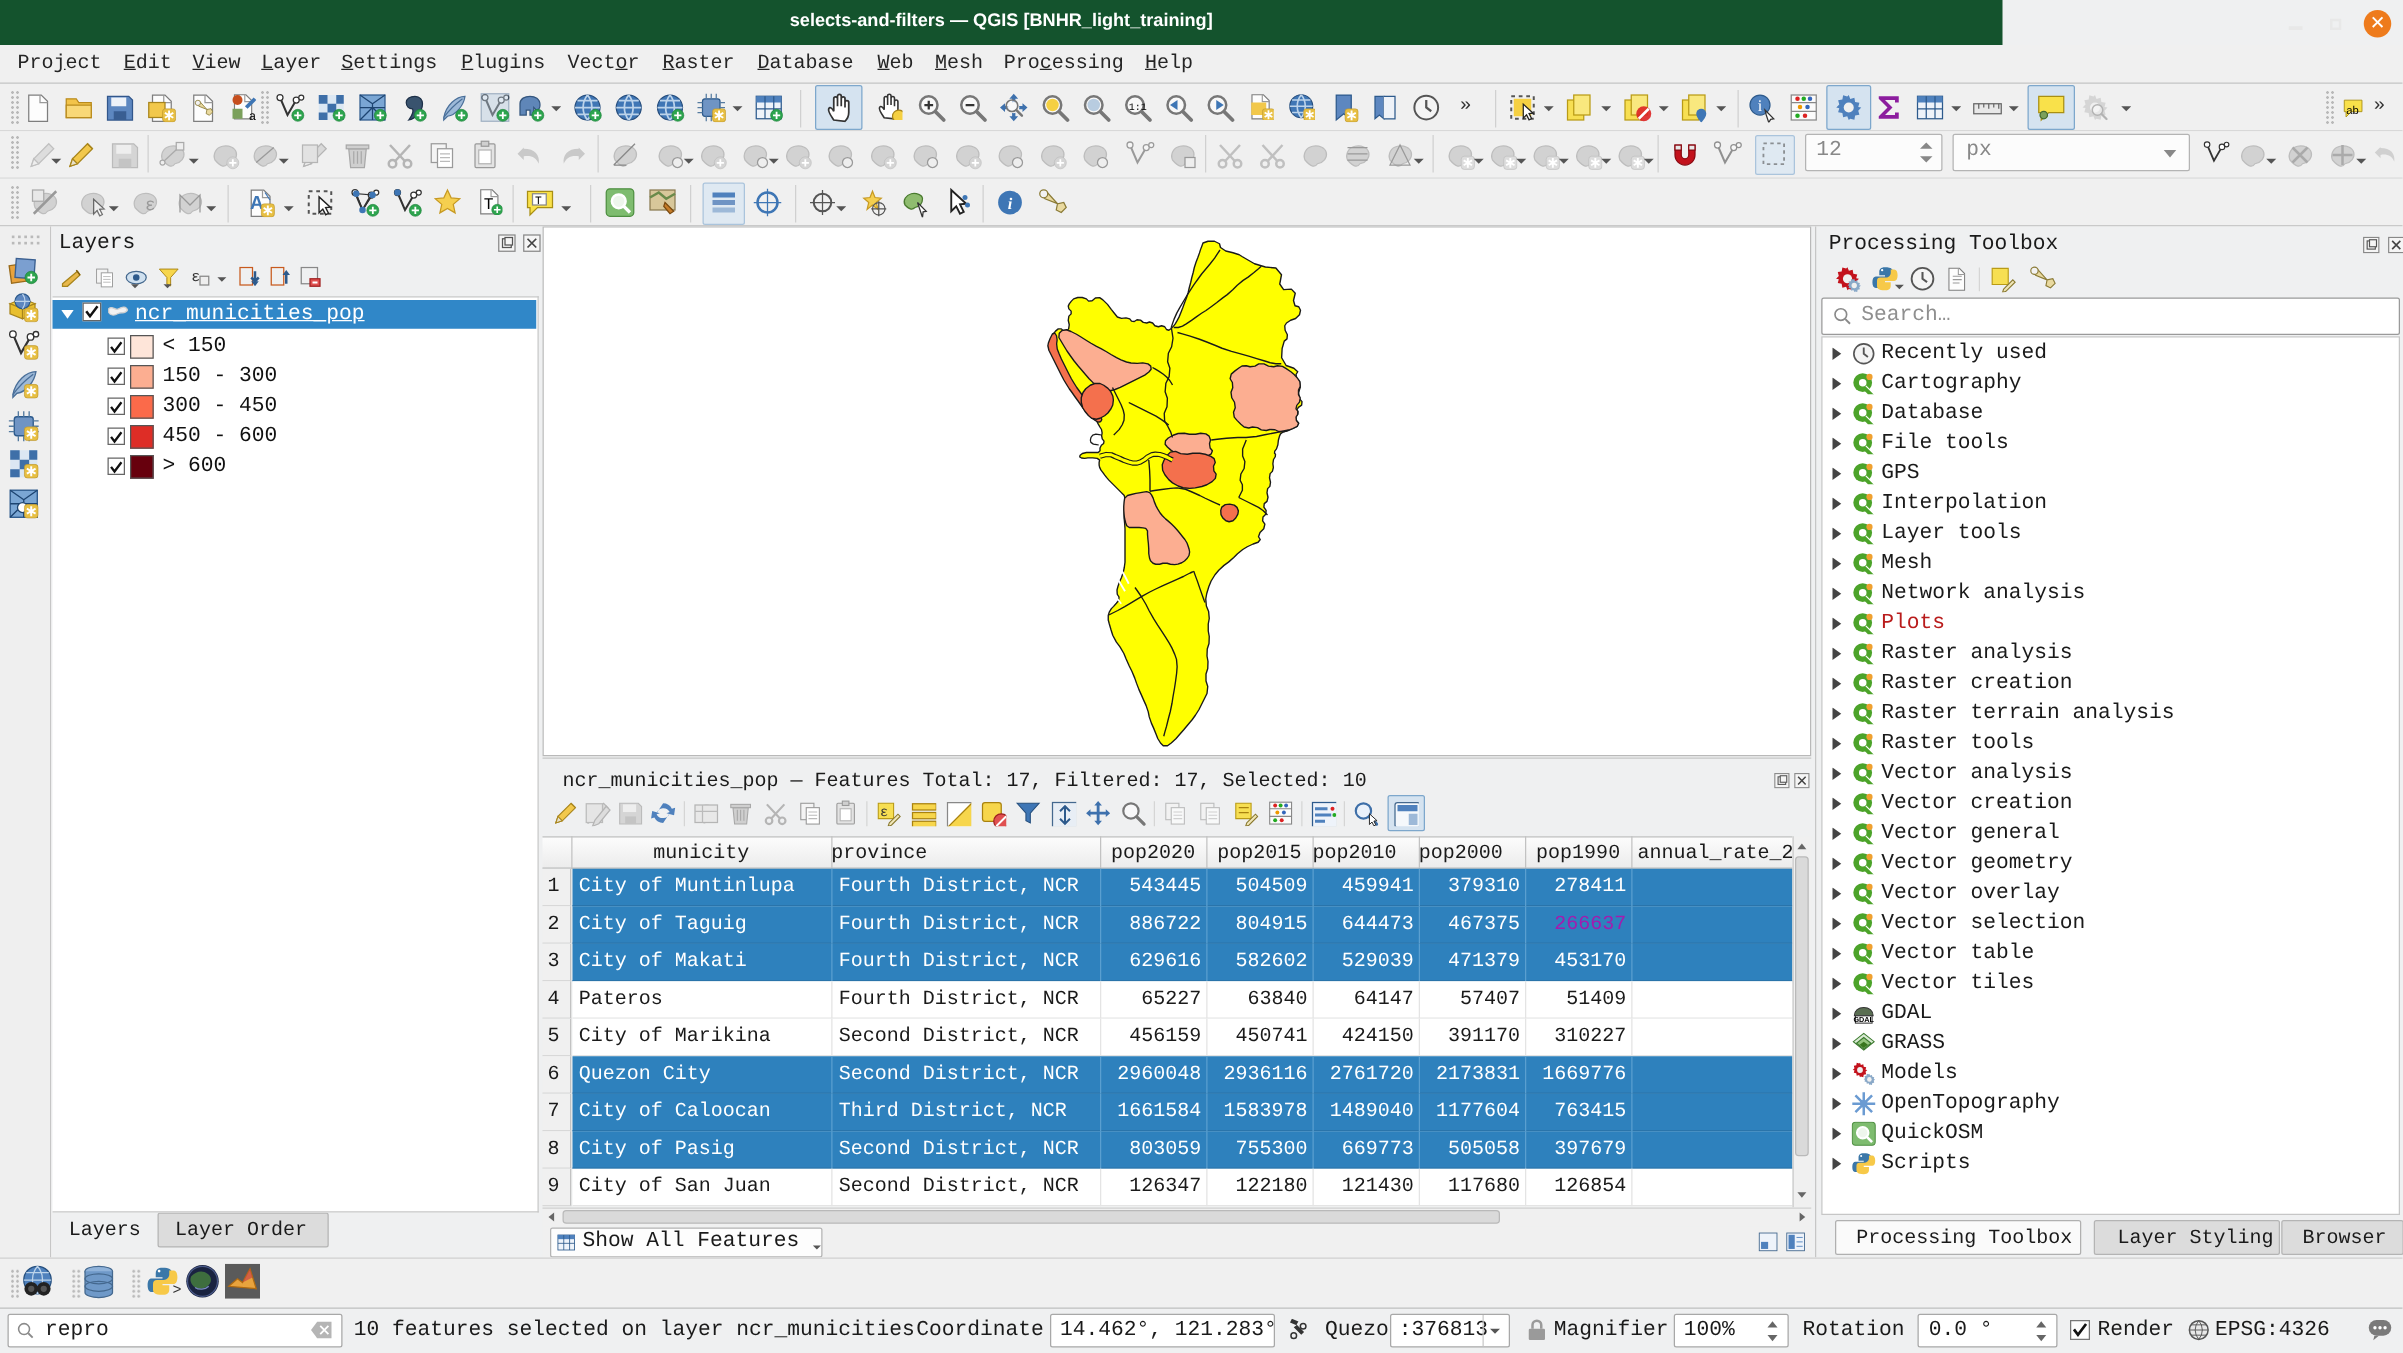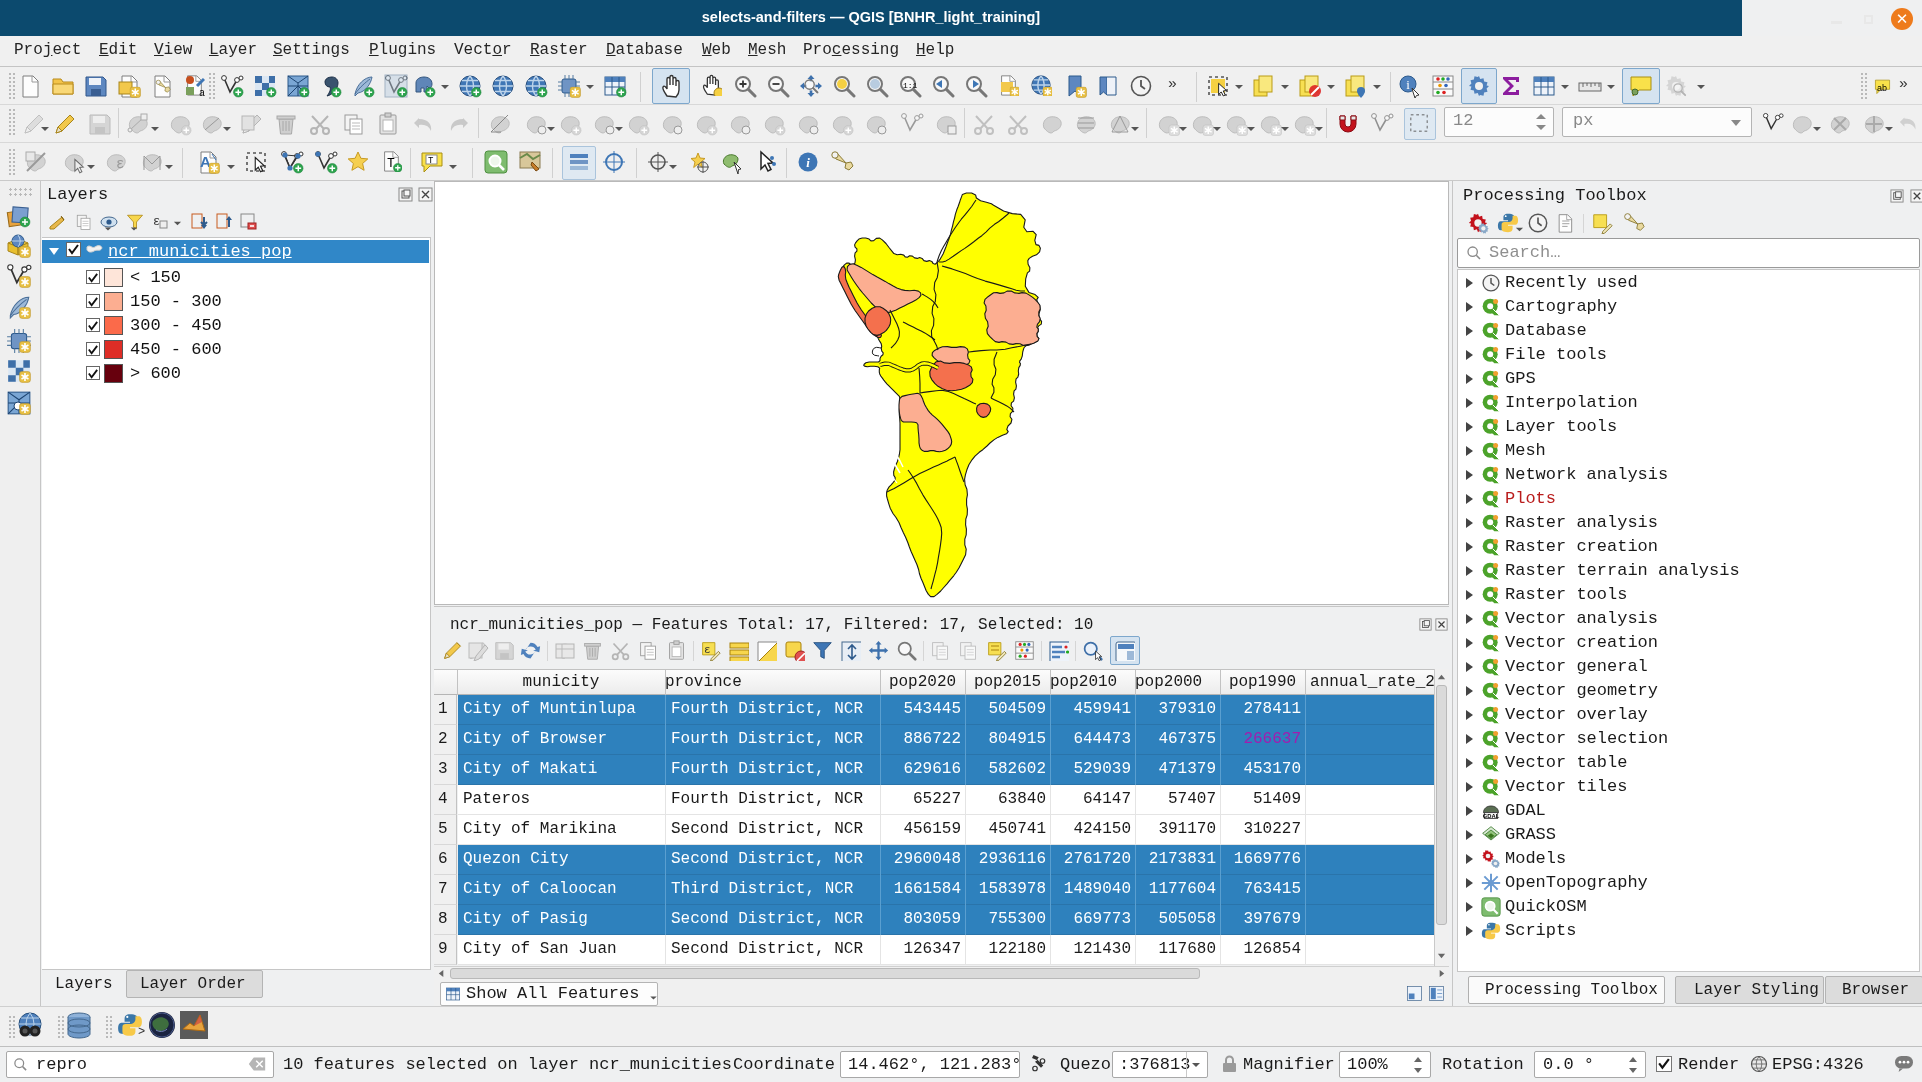--- a/index.html
+++ b/index.html
@@ -1,18 +1,18 @@
 <!DOCTYPE html>
 <html><head><meta charset="utf-8">
 <style>
 *{margin:0;padding:0;box-sizing:border-box}
 html,body{width:1922px;height:1082px;overflow:hidden;background:#eff0f1;
  font-family:"Liberation Mono",monospace;-webkit-font-smoothing:antialiased}
 .abs{position:absolute}
-#titlebar{position:absolute;left:0;top:0;width:1742px;height:36px;background:#0c4a6e;color:#fff;z-index:50}
+#titlebar{position:absolute;left:0;top:0;width:1602px;height:36px;background:#14532d;color:#fff;z-index:50}
 #titlebar .t{position:absolute;left:0;right:0;top:9px;text-align:center;font-size:14.5px;font-weight:bold;font-family:"Liberation Sans",sans-serif}
 #menubar{position:absolute;left:0;top:36px;width:1922px;height:31px;background:#f0f0f0;border-bottom:1px solid #c4c4c4;font-size:16px;color:#252525;z-index:40}
 #menubar>span{position:absolute;top:5px}
 #tb1{position:absolute;left:0;top:67px;width:1922px;height:38px;background:#f0f0f0;border-bottom:1px solid #d8d8d8;z-index:30}
 #tb2{position:absolute;left:0;top:105px;width:1922px;height:38px;background:#f0f0f0;border-bottom:1px solid #d8d8d8;z-index:30}
 #tb3{position:absolute;left:0;top:143px;width:1922px;height:38px;background:#f0f0f0;border-bottom:1px solid #c9c9c9;z-index:30}
 #leftstrip{position:absolute;left:0;top:181px;width:41px;height:825px;background:#efefef;border-right:1px solid #c6c6c6}
 #layerspanel{position:absolute;left:41px;top:181px;width:392px;height:825px;background:#eff0f1}
 #laytree{position:absolute;left:42px;top:237px;width:389px;height:733px;background:#fff;border:1px solid #c6c6c6;border-left:none}
 #mapcanvas{position:absolute;left:434px;top:181px;width:1015px;height:424px;background:#fff;border:1px solid #b9b9b9}
@@ -1180,21 +1180,21 @@
     <div class="abs" style="left:446px;top:88px;width:1px;height:30px;background:#5a9fd0"></div>
     <div class="abs" style="left:531px;top:88px;width:1px;height:30px;background:#5a9fd0"></div>
     <div class="abs" style="left:616px;top:88px;width:1px;height:30px;background:#5a9fd0"></div>
     <div class="abs" style="left:701px;top:88px;width:1px;height:30px;background:#5a9fd0"></div>
     <div class="abs" style="left:786px;top:88px;width:1px;height:30px;background:#5a9fd0"></div>
     <div class="abs" style="left:871px;top:88px;width:1px;height:30px;background:#5a9fd0"></div>
     <div class="abs" style="left:0px;top:118px;width:23px;height:30px;background:#f0f0f0;border-bottom:1px solid #d8d8d8;border-right:1px solid #c2c2c2">
       <div class="mono" style="margin:5px 0 0 4px;font-size:16px;color:#1a1a1a">2</div>
     </div>
     <div class="abs" style="left:24px;top:118px;width:976px;height:30px;background:#2e81bd;border-bottom:1px solid #2a74aa"></div>
-    <div class="abs mono" style="left:29px;top:123px;width:200px;text-align:left;font-size:16px;color:#fff;white-space:nowrap;overflow:hidden">City of Browser</div>
+    <div class="abs mono" style="left:29px;top:123px;width:200px;text-align:left;font-size:16px;color:#fff;white-space:nowrap;overflow:hidden">City of Taguig</div>
     <div class="abs mono" style="left:237px;top:123px;width:207px;text-align:left;font-size:16px;color:#fff;white-space:nowrap;overflow:hidden">Fourth District, NCR</div>
     <div class="abs mono" style="left:446px;top:123px;width:81px;text-align:right;font-size:16px;color:#fff;white-space:nowrap;overflow:hidden">886722</div>
     <div class="abs mono" style="left:531px;top:123px;width:81px;text-align:right;font-size:16px;color:#fff;white-space:nowrap;overflow:hidden">804915</div>
     <div class="abs mono" style="left:616px;top:123px;width:81px;text-align:right;font-size:16px;color:#fff;white-space:nowrap;overflow:hidden">644473</div>
     <div class="abs mono" style="left:701px;top:123px;width:81px;text-align:right;font-size:16px;color:#fff;white-space:nowrap;overflow:hidden">467375</div>
     <div class="abs mono" style="left:786px;top:123px;width:81px;text-align:right;font-size:16px;color:#a21caf;white-space:nowrap;overflow:hidden">266637</div>
     <div class="abs" style="left:231px;top:118px;width:1px;height:30px;background:#5a9fd0"></div>
     <div class="abs" style="left:446px;top:118px;width:1px;height:30px;background:#5a9fd0"></div>
     <div class="abs" style="left:531px;top:118px;width:1px;height:30px;background:#5a9fd0"></div>
     <div class="abs" style="left:616px;top:118px;width:1px;height:30px;background:#5a9fd0"></div>

